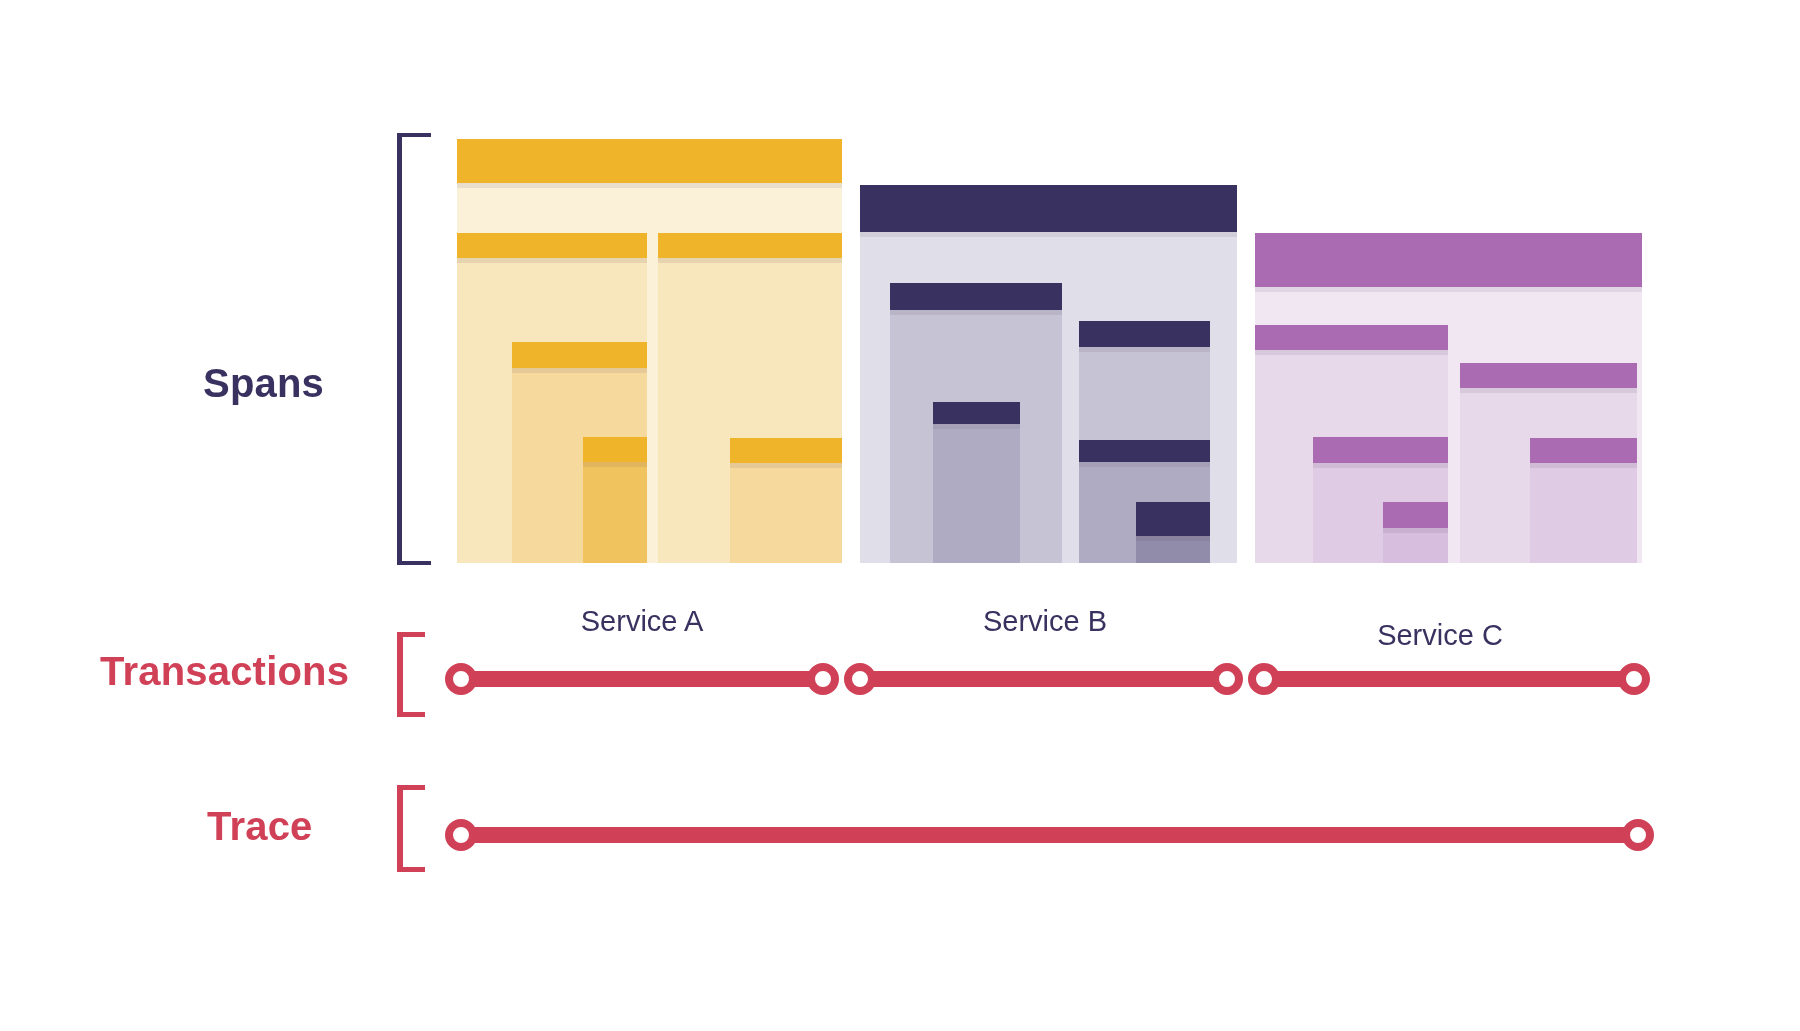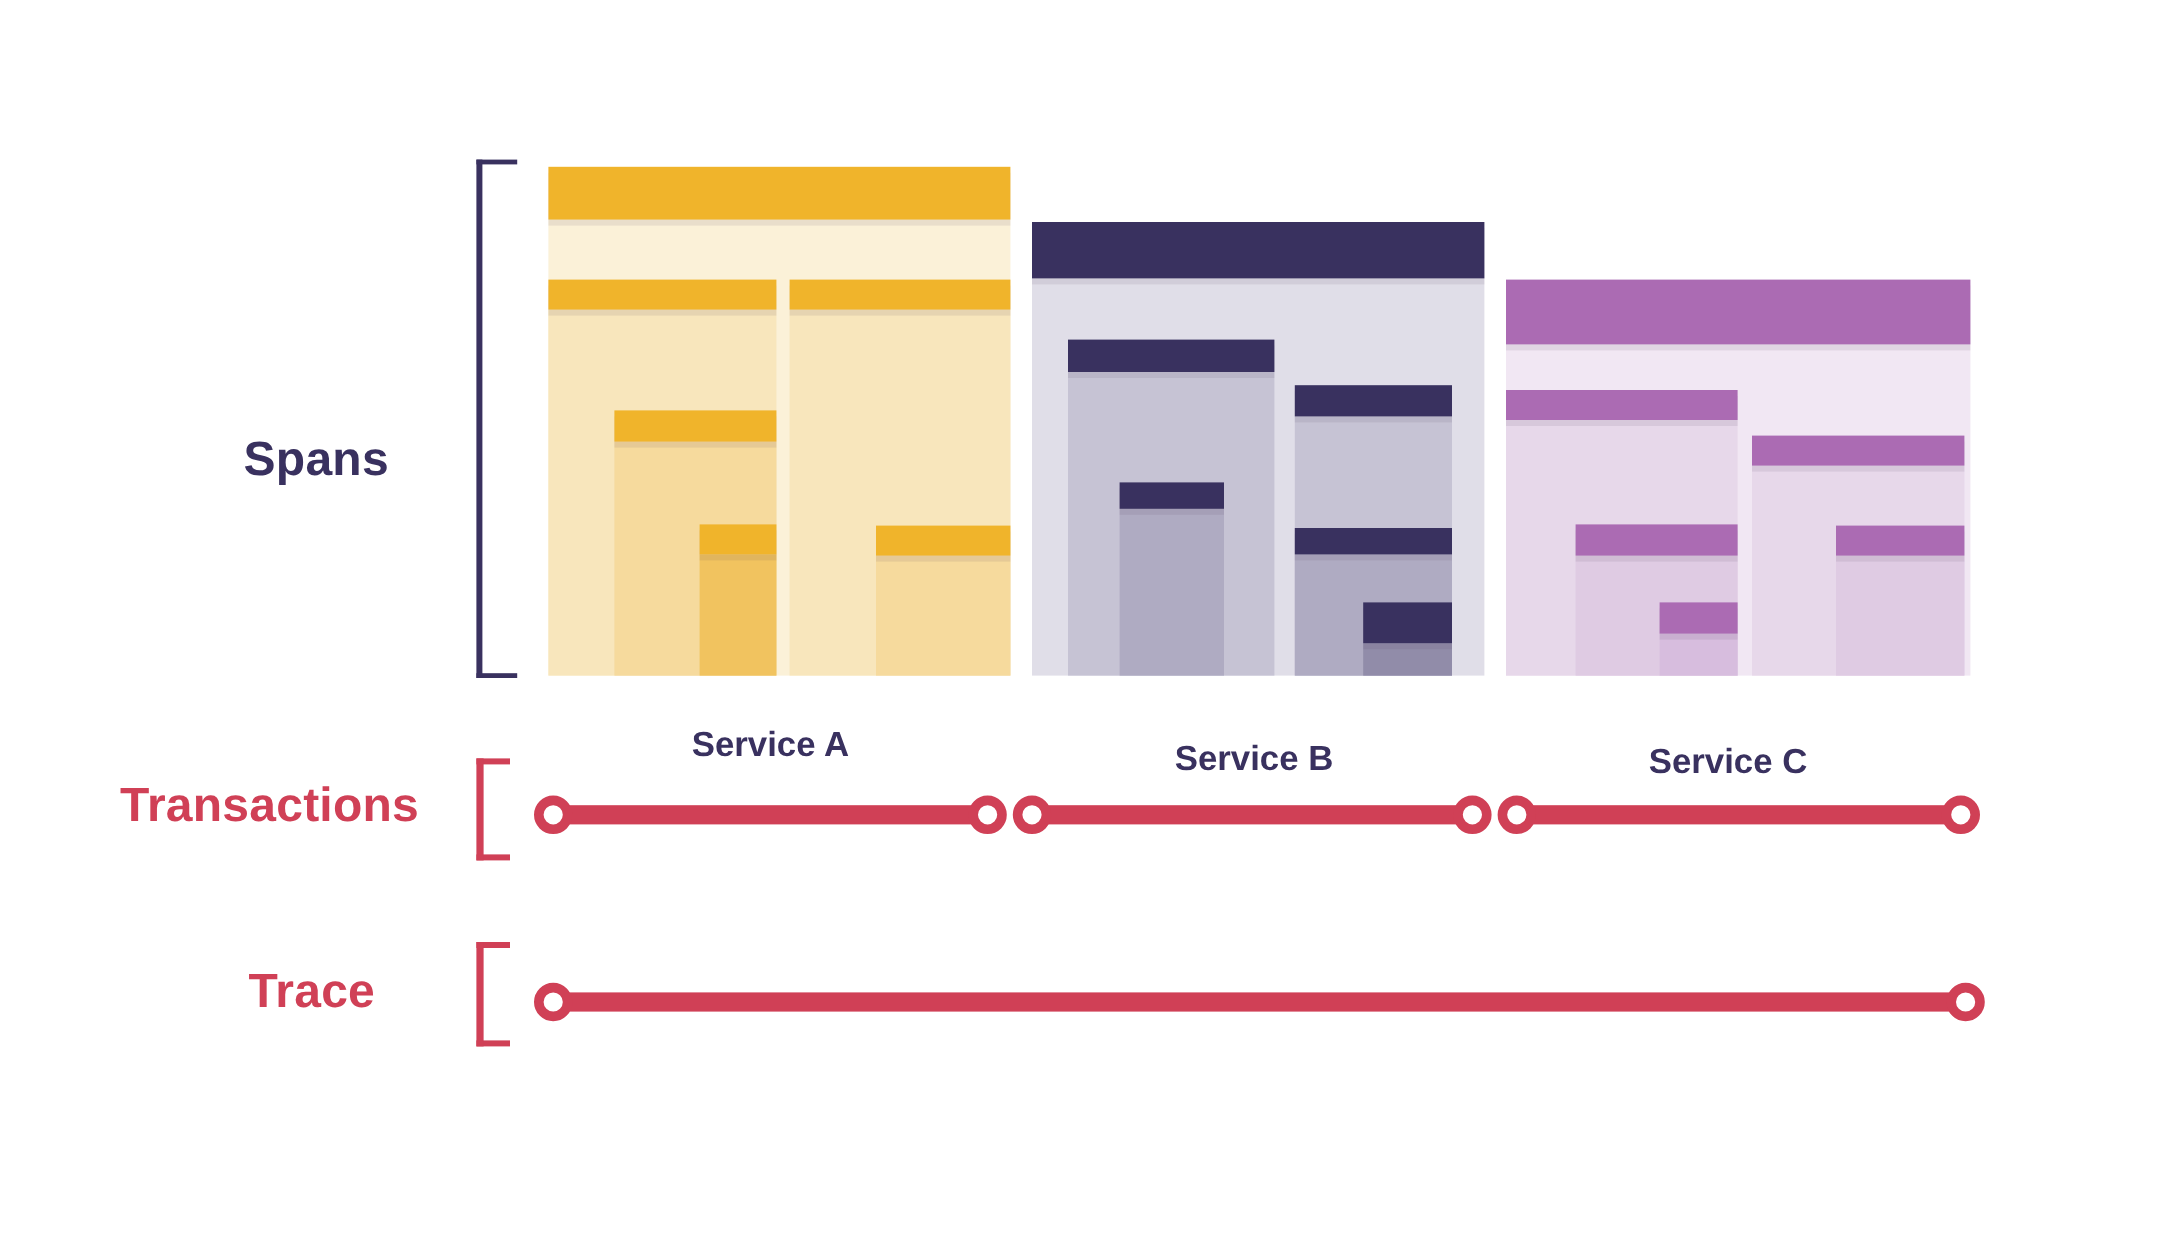--- a/index.html
+++ b/index.html
@@ -25,21 +25,21 @@
   }
 
   
   .row-label{
     position:absolute;font-weight:bold;font-size:40px;line-height:1;
     letter-spacing:0.2px;white-space:nowrap;
   }
   .row-label.navy{color:var(--label-navy,#39315f);}
   .row-label.red{color:var(--accent-red,#d04056);}
   .svc-label{
-    position:absolute;font-weight:bold;font-size:29px;line-height:1;
+    position:absolute;font-weight:normal;font-size:29px;line-height:1;
     color:var(--label-navy,#39315f);text-align:center;white-space:nowrap;
     transform:translateX(-50%);
   }
 
   
   .sp{position:absolute;}
   .hdr{box-shadow:0 5px 0 rgba(80,62,88,0.10);}
   .a-hdr{background:var(--svc0-bar,#f0b42b);}
   .a-b1{background:var(--svc0-l1,#fbf1d8);}
   .a-b2{background:var(--svc0-l2,#f8e6bc);}
@@ -114,21 +114,21 @@
     <div class="sp c-hdr hdr" style="left:1460px;top:363px;width:177px;height:25px;"></div>
     <div class="sp c-b3" style="left:1313px;top:463px;width:135px;height:100px;"></div>
     <div class="sp c-b3" style="left:1530px;top:463px;width:107px;height:100px;"></div>
     <div class="sp c-hdr hdr" style="left:1313px;top:437px;width:135px;height:26px;"></div>
     <div class="sp c-hdr hdr" style="left:1530px;top:438px;width:107px;height:25px;"></div>
     <div class="sp c-b4" style="left:1383px;top:528px;width:65px;height:35px;"></div>
     <div class="sp c-hdr hdr" style="left:1383px;top:502px;width:65px;height:26px;"></div>
   </div>
 
   <div class="svc-label" style="left:642px;top:607px;">Service A</div>
-  <div class="svc-label" style="left:1045px;top:607px;margin-top:12px;">Service B</div>
+  <div class="svc-label" style="left:1045px;top:607px;">Service B</div>
   <div class="svc-label" style="left:1440px;top:621px;">Service C</div>
 
   <div class="bracket red" style="left:397px;top:632px;width:28px;height:85px;"></div>
   <div class="row-label red" style="left:100px;top:651px;">Transactions</div>
 
   <div>
     <div class="tl-line" style="left:459px;top:671px;width:364px;"></div>
     <div class="tl-dot" style="left:445px;top:663px;"></div>
     <div class="tl-dot" style="left:807px;top:663px;"></div>
   </div>

